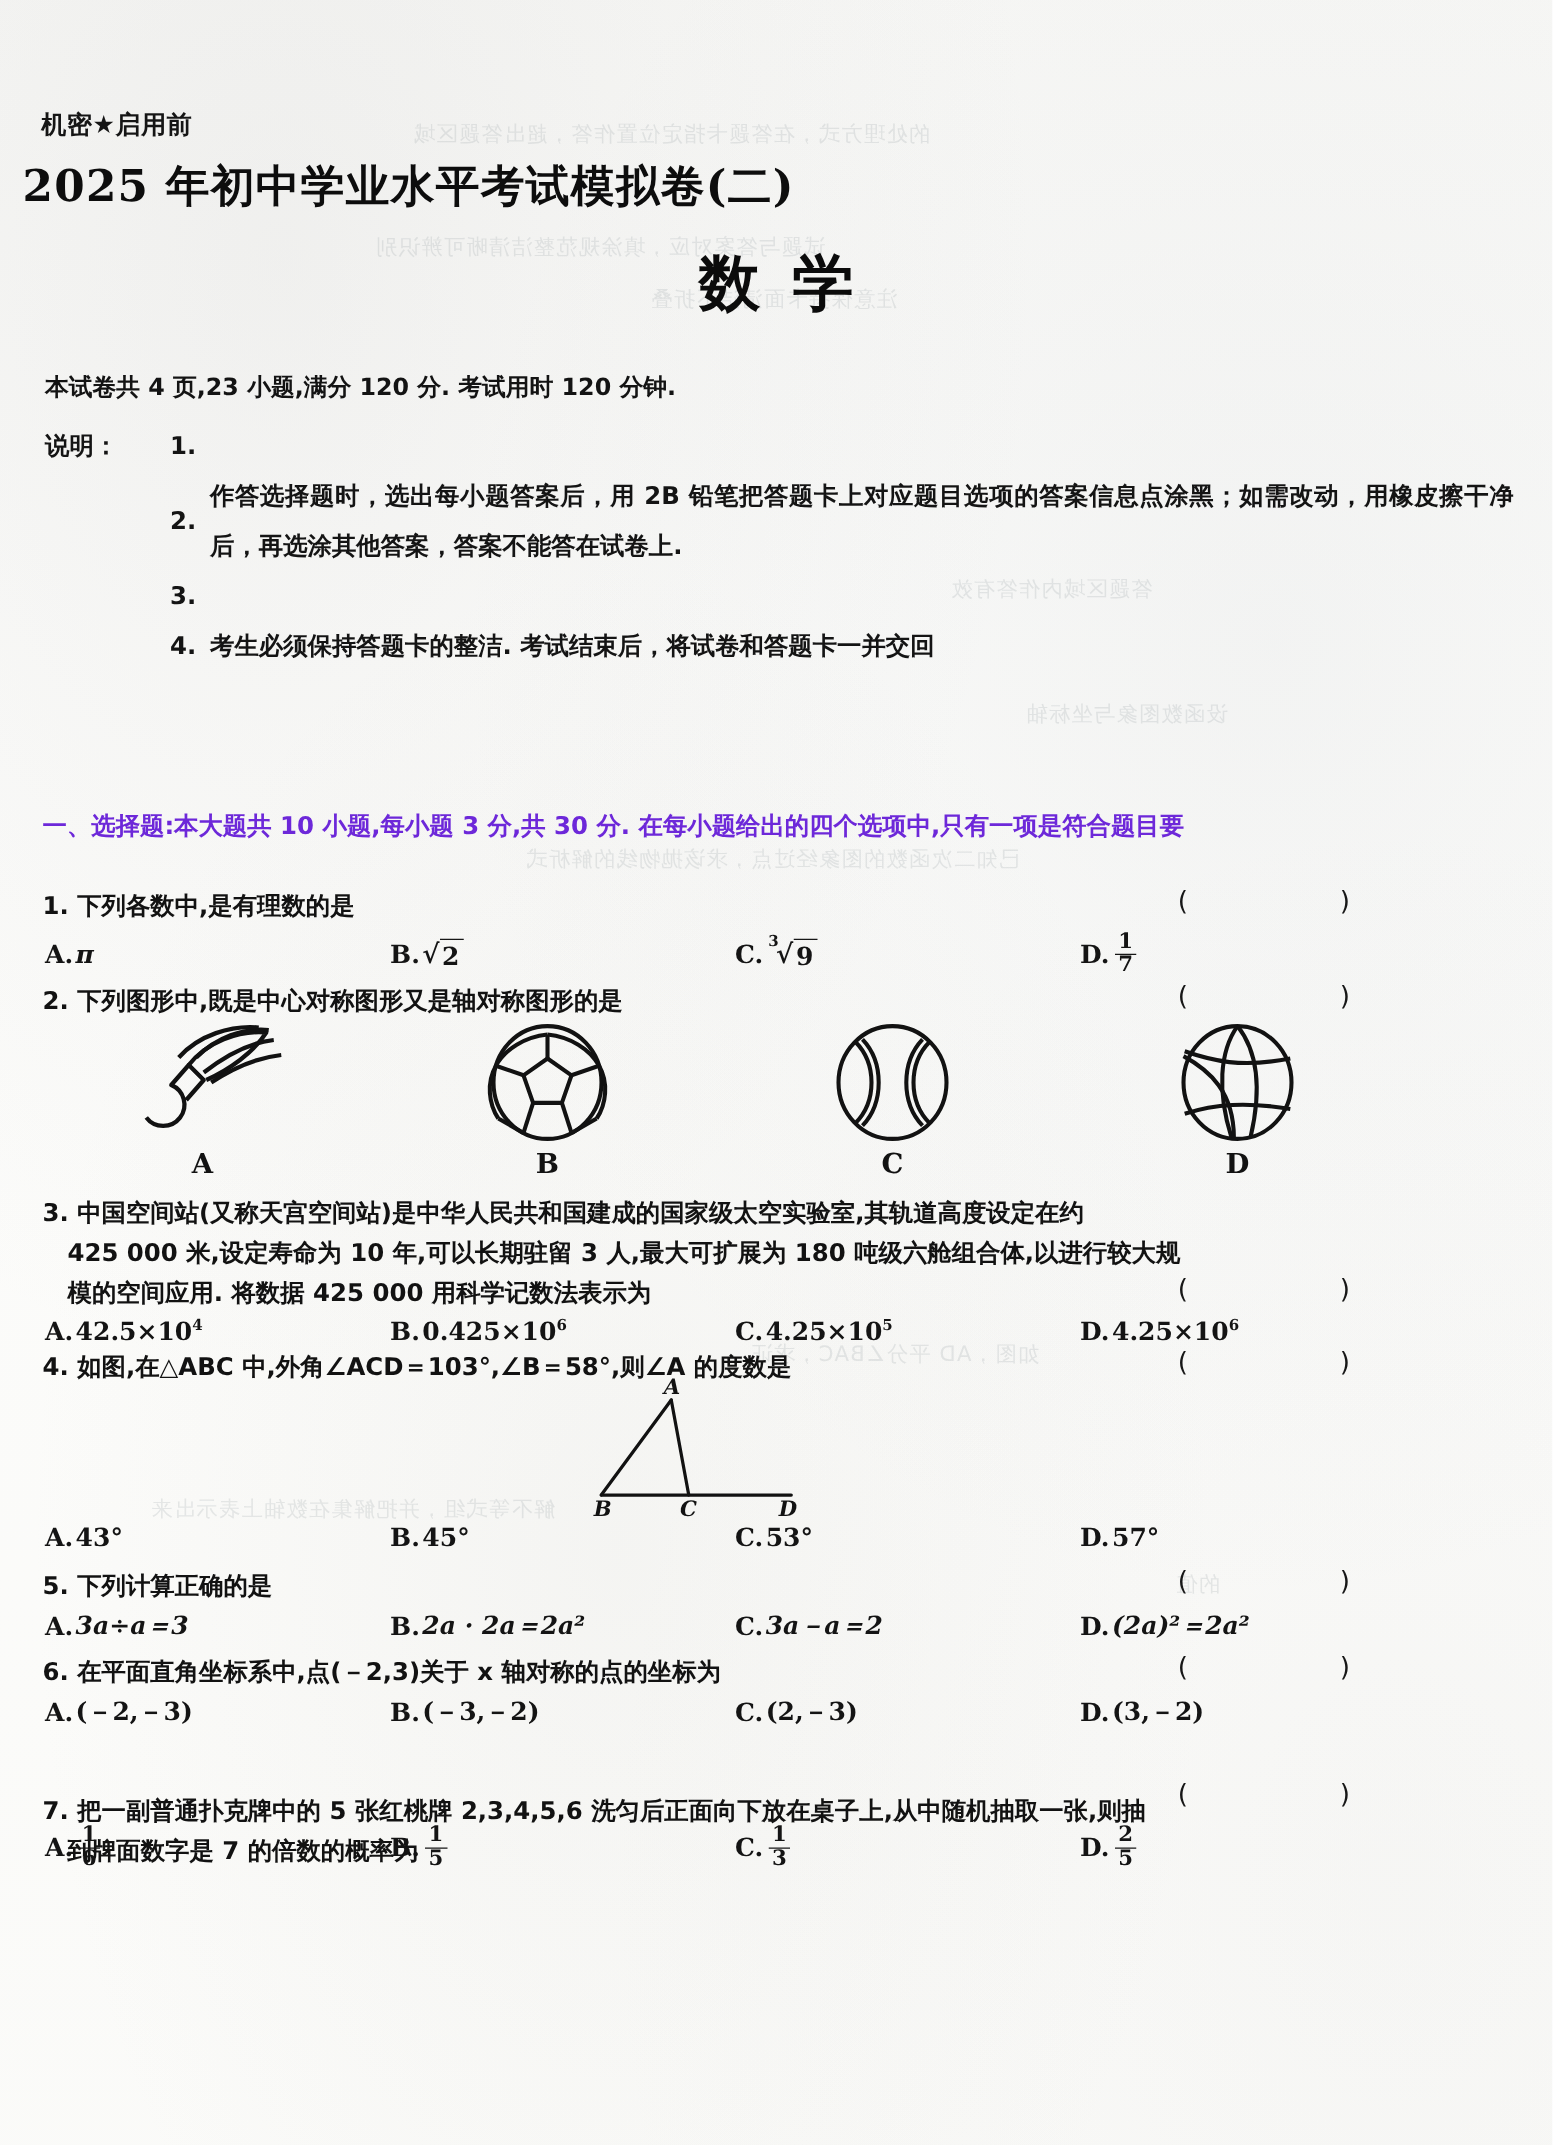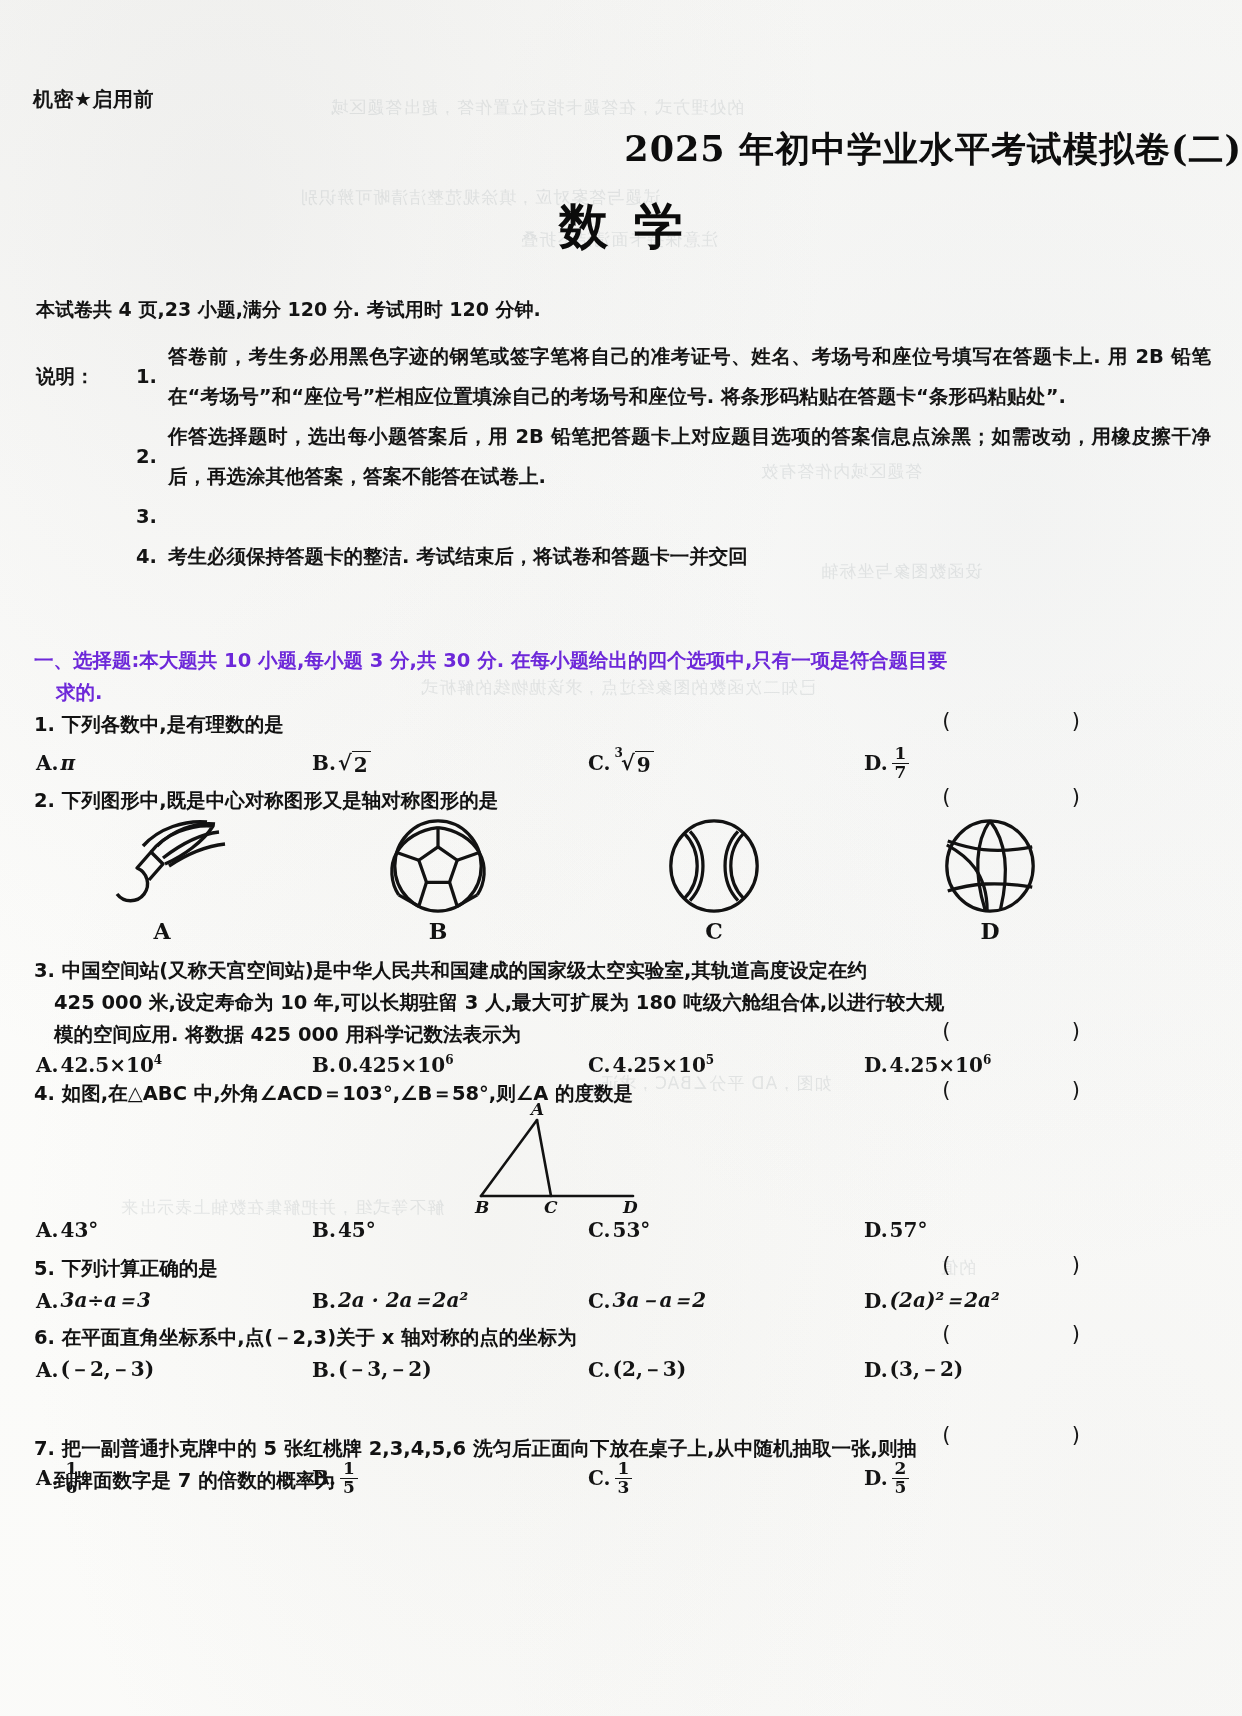--- a/index.html
+++ b/index.html
@@ -40,23 +40,23 @@
     left: 33px;
     top: 86px;
     font-family: "DejaVu Sans", "Liberation Sans", sans-serif;
     font-weight: bold;
     font-size: 20px;
     letter-spacing: 0.5px;
     color: #151515;
   }
   .maintitle {
     position: absolute;
-    left: 0; right: 0;
+    left: 18px; right: 0;
     top: 126px;
-    text-align: right;
+    text-align: left;
     font-family: "DejaVu Serif", "Liberation Serif", serif;
     font-weight: bold;
     font-size: 35px;
     letter-spacing: 1px;
     color: #0d0d0d;
   }
   .subject {
     position: absolute;
     left: 0; right: 0;
     top: 194px;
@@ -265,41 +265,39 @@
     <div class="secret">机密★启用前</div>
     <div class="maintitle">2025 年初中学业水平考试模拟卷(二)</div>
     <div class="subject">数学</div>
 
     <div class="meta">本试卷共 4 页,23 小题,满分 120 分. 考试用时 120 分钟.</div>
 
     <div class="notes">
       <div class="note-row">
         <span class="note-lead">说明：</span>
         <span class="note-num">1.</span>
-        <span class="note-body">答卷前，考生务必用黑色字迹的钢笔或签字笔将自己的准考证号、姓名、考场号和座位号填写在答题卡上. 用 2B 铅笔在“考场号”和“座位号”栏相应位置填涂自己的考场号和座位号. 将条形码粘贴在答题卡“条形码粘贴处”.</span>
       </div>
       <div class="note-row">
         <span class="note-lead"></span>
         <span class="note-num">2.</span>
         <span class="note-body">作答选择题时，选出每小题答案后，用 2B 铅笔把答题卡上对应题目选项的答案信息点涂黑；如需改动，用橡皮擦干净后，再选涂其他答案，答案不能答在试卷上.</span>
       </div>
       <div class="note-row">
         <span class="note-lead"></span>
         <span class="note-num">3.</span>
       </div>
       <div class="note-row">
         <span class="note-lead"></span>
         <span class="note-num">4.</span>
         <span class="note-body">考生必须保持答题卡的整洁. 考试结束后，将试卷和答题卡一并交回</span>
       </div>
     </div>
 
     <div class="section-head">
       <span>一、选择题:本大题共 10 小题,每小题 3 分,共 30 分. 在每小题给出的四个选项中,只有一项是符合题目要</span>
-      <span class="ind">求的.</span>
     </div>
 
     <div class="q" style="top:709px;">
       <span class="qline"><span>1.</span> <span>下列各数中,是有理数的是</span></span>
     </div>
     <div class="paren" style="top:709px;">(&nbsp;&nbsp;)</div>
 
     <div class="opts" style="top:745px;">
       <div class="opt w-a">
         <span class="lab">A.</span>

